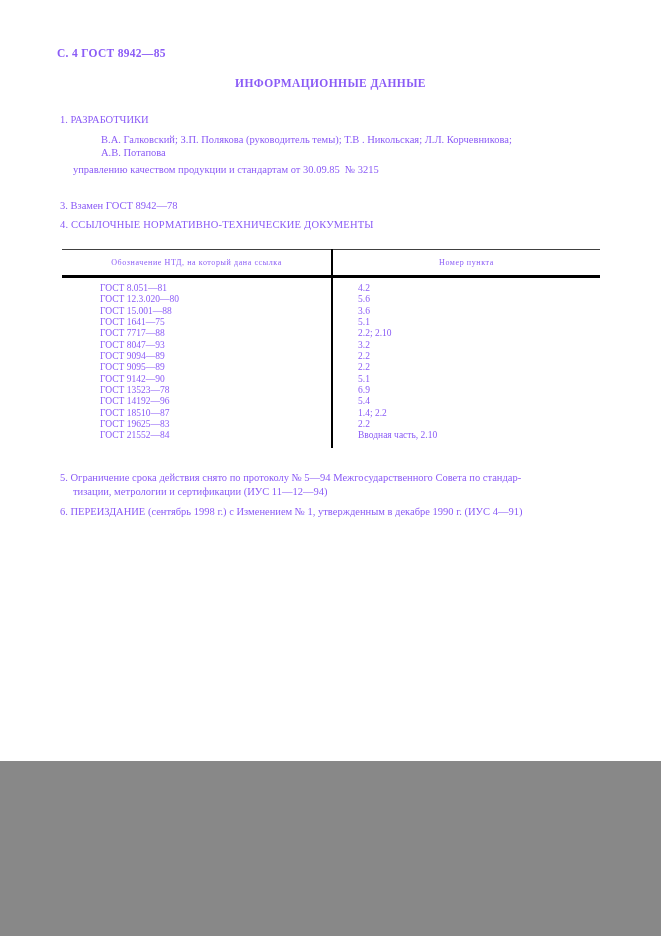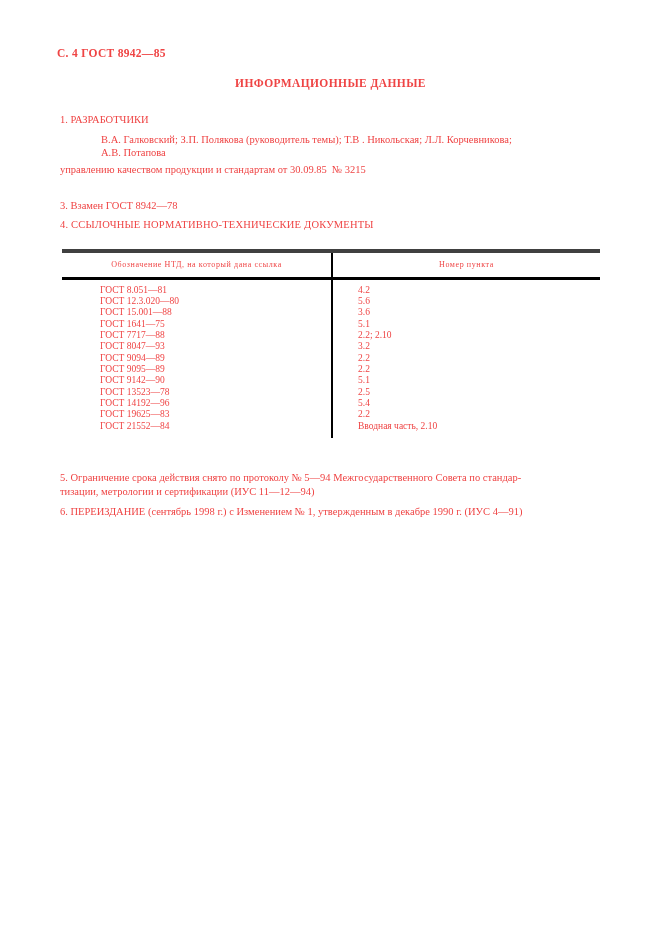--- a/index.html
+++ b/index.html
@@ -1,23 +1,23 @@
 <!DOCTYPE html>
 <html lang="ru"><head>
 <meta charset="utf-8">
 <style>
   * { margin: 0; padding: 0; box-sizing: border-box; }
   html, body { background: #888; }
   .page {
     position: relative;
     width: 661px;
-    height: 936px;
+    height: 761px;
     margin: 0 auto;
     background: #ffffff;
-    color: #ef4444;
+    color: #8b5cf6;
     font-family: "Liberation Serif", "DejaVu Serif", serif;
     overflow: hidden;
     text-decoration: underline;
   }
   .page-header {
     position: absolute;
     left: 57px;
     top: 47px;
     font-size: 11.5px;
     font-weight: bold;
@@ -40,29 +40,29 @@
     line-height: 13.5px;
   }
   .para .line { white-space: pre-wrap; }
   .pos-item1 { left: 60px; top: 113px; }
   .pos-item1-detail { left: 101px; top: 134px; line-height: 12.8px; }
   .pos-item2 { left: 60px; top: 163px; }
   .pos-item3 { left: 60px; top: 199px; }
   .pos-item4 { left: 60px; top: 218px; letter-spacing: 0.2px; }
   .pos-item5 { left: 60px; top: 471px; }
   .pos-item6 { left: 60px; top: 505px; }
-  .cont { }
+  .cont { margin-left: 13px; }
 
   table.ntd-table {
     position: absolute;
     left: 62px;
     top: 249px;
     width: 538px;
     border-collapse: collapse;
-    border-top: 4px solid #404040;
+    border-top: 1px solid #404040;
     table-layout: fixed;
   }
   .ntd-table col.c1 { width: 270px; }
   .ntd-table col.c2 { width: 268px; }
   .ntd-table th {
     font-weight: normal;
     font-size: 8px;
     letter-spacing: 0.6px;
     text-align: center;
     vertical-align: middle;
@@ -155,25 +155,29 @@
         <tr>
           <td>ГОСТ 9095—89</td>
           <td>2.2</td>
         </tr>
         <tr>
           <td>ГОСТ 9142—90</td>
           <td>5.1</td>
         </tr>
         <tr>
           <td>ГОСТ 13523—78</td>
-          <td>2.5</td>
+          <td>6.9</td>
         </tr>
         <tr>
           <td>ГОСТ 14192—96</td>
           <td>5.4</td>
+        </tr>
+        <tr>
+          <td>ГОСТ 18510—87</td>
+          <td>1.4; 2.2</td>
         </tr>
         <tr>
           <td>ГОСТ 19625—83</td>
           <td>2.2</td>
         </tr>
         <tr>
           <td>ГОСТ 21552—84</td>
           <td>Вводная часть, 2.10</td>
         </tr>
       </tbody>

